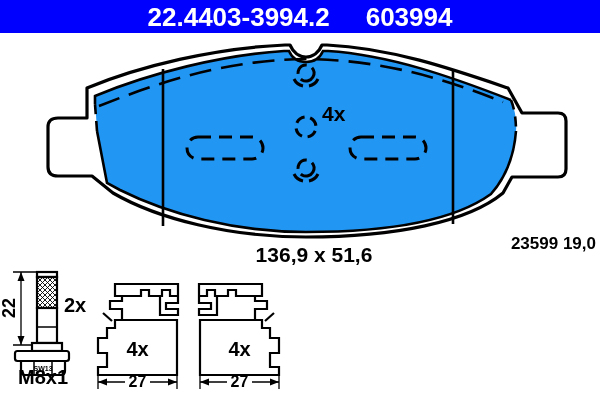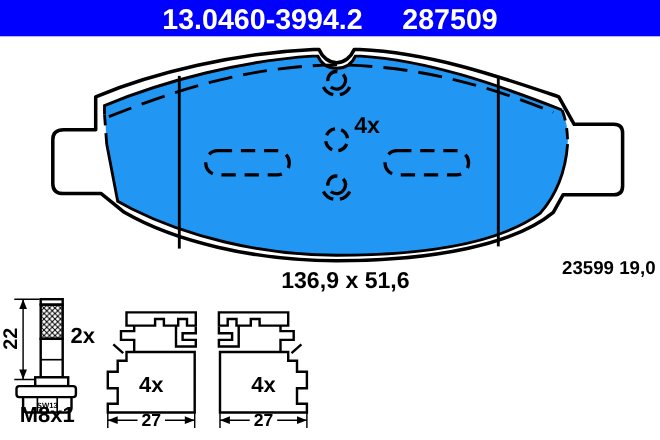--- a/index.html
+++ b/index.html
@@ -8,22 +8,22 @@
   .header{position:absolute;left:0;top:0;width:600px;height:33px;background:#0000ff;
           display:flex;align-items:center;justify-content:center;gap:36px;}
   .header span{color:#ffffff;font-weight:bold;font-size:26px;line-height:1;letter-spacing:0px;}
   svg{position:absolute;left:0;top:0;}
   svg text{font-family:"Liberation Sans", sans-serif;font-weight:bold;fill:#000000;}
 </style>
 </head>
 <body>
 
 <div class="header">
-  <span>13.0460-3994.2</span>
-  <span>287509</span>
+  <span>22.4403-3994.2</span>
+  <span>603994</span>
 </div>
 
 <svg width="600" height="400" viewBox="0 0 600 400">
   <defs>
     <pattern id="hatch" patternUnits="userSpaceOnUse" width="5" height="5">
       <path d="M0,5 L5,0 M0,0 L5,5" stroke="#000000" stroke-width="0.9"></path>
     </pattern>
     <g id="clipShape" fill="none" stroke="#000000" stroke-width="2.2" stroke-linejoin="miter">
       <path fill="#ffffff" d="M115,284 L178,284 L178,296 L170,296 L170,290 L162,290 L162,296 L149,296 L149,290 L141,290 L141,296 L115,296 Z"></path>
       <path d="M122,296 L122,301 L110,301 L110,309 L122,309 L122,320"></path>

